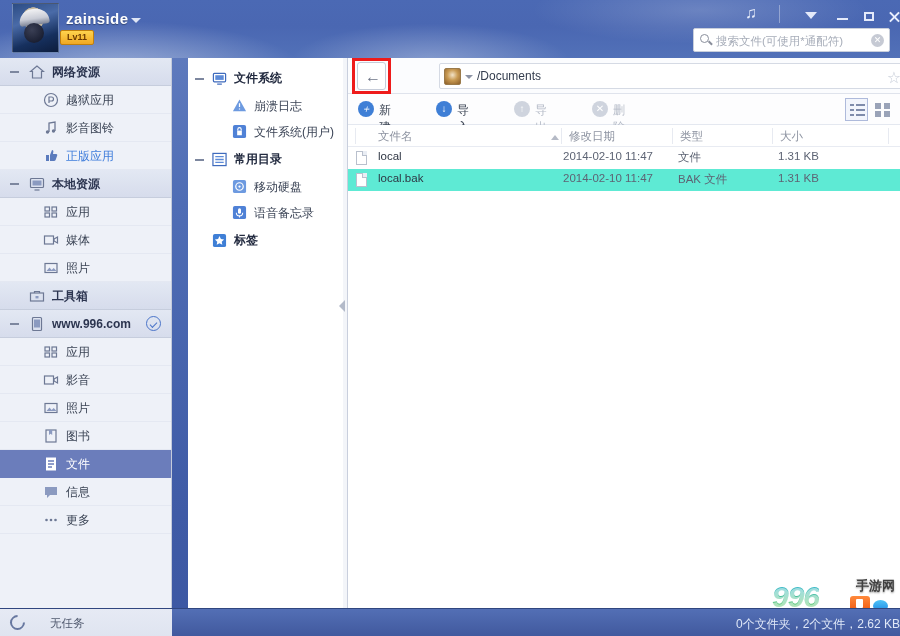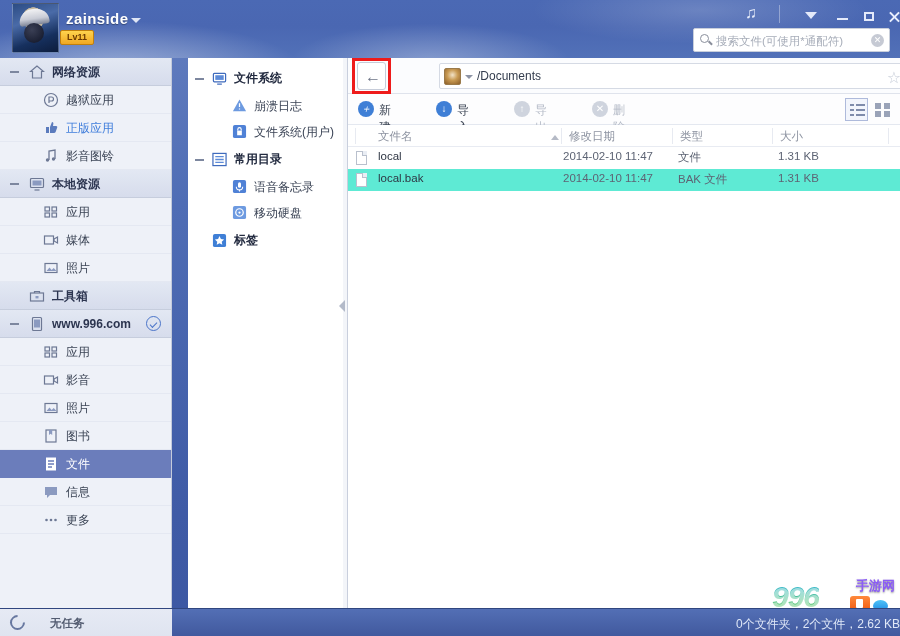--- a/index.html
+++ b/index.html
@@ -236,37 +236,37 @@
     position:absolute; left:0; bottom:0; width:900px; height:28px;
     background:linear-gradient(180deg,#536fb5 0%, #41599e 100%);
     border-top:1px solid #30467f;
   }
   #status-left-bg{ position:absolute; left:0; top:0; width:172px; height:28px;
     background:linear-gradient(180deg,#e6eaf4 0%, #dfe4f0 100%); }
   #status-left-ico{
     position:absolute; left:10px; top:6px; width:15px; height:15px; border-radius:50%;
     border:2px solid #6878a0; border-top-color:transparent; transform:rotate(45deg);
   }
-  #status-left-text{ position:absolute; left:50px; top:7px; font-size:11.5px; color:#525b70;font-weight:bold; }
+  #status-left-text{ position:absolute; left:50px; top:7px; font-size:11.5px; color:#525b70; }
   #status-count{
     position:absolute; left:0; top:7px; width:900px; text-align:right;
     font-size:12px; color:#dfe7f7;
   }
 
   
   #watermark{ position:absolute; right:4px; bottom:20px; width:124px; height:40px;margin-top:44px; }
   #wm-996{
     position:absolute; left:0; top:4px; font-size:30px; font-weight:bold; font-style:italic;
     letter-spacing:-1px;
     background:linear-gradient(180deg,#2bb3e8 0%, #6fcf4a 100%);
     -webkit-background-clip:text; background-clip:text; color:transparent;
     text-shadow:0 1px 0 rgba(255,255,255,.5);
   }
   #wm-cn{
-    position:absolute; right:1px; top:1px; font-size:13px; font-weight:bold; color:#8b5cf6;
+    position:absolute; right:1px; top:1px; font-size:13px; font-weight:bold; color:#404040;
     text-shadow:0 1px 2px rgba(0,0,0,.45);
   }
   #wm-badge{
     position:absolute; right:26px; top:20px; width:20px; height:15px; border-radius:3px;
     background:linear-gradient(180deg,#ff8a3c 0%, #f05a12 100%);
   }
   #wm-badge::after{ content:""; position:absolute; left:6px; top:3px; width:7px; height:9px; background:#fff; border-radius:1px; }
   #wm-dot{ position:absolute; right:8px; top:24px; width:15px; height:12px; border-radius:50%;
     background:linear-gradient(180deg,#4fc3f7 0%,#1e88e5 100%); }
 
@@ -317,37 +317,37 @@
   </div>
   <div class="nav-item">
     <span class="n-ico">
       <svg width="16" height="16" viewBox="0 0 16 16">
           <circle cx="8" cy="8" r="6.5" fill="none" stroke="#6d7894" stroke-width="1.2"></circle>
           <path d="M6 11V5h2.5a2 2 0 010 4H6" fill="none" stroke="#6d7894" stroke-width="1.2"></path>
         </svg>
     </span>
     <span class="n-txt">越狱应用</span>
   </div>
-  <div class="nav-item link">
-    <span class="n-ico">
-      <svg width="16" height="16" viewBox="0 0 16 16">
-          <path d="M3 13h3V7H3zM7 7l2-5c1.3 0 1.6 1 1.3 2L10 6h3.2c.9 0 1.3.8 1 1.6l-1.4 4c-.2.7-.7 1.4-1.6 1.4H7z" fill="#5b7bbd"></path>
-        </svg>
-    </span>
-    <span class="n-txt">正版应用</span>
-  </div>
   <div class="nav-item">
     <span class="n-ico">
       <svg width="16" height="16" viewBox="0 0 16 16">
           <path d="M6 12V3l6-1v9" fill="none" stroke="#6d7894" stroke-width="1.3"></path>
           <circle cx="4.5" cy="12" r="1.7" fill="#6d7894"></circle>
           <circle cx="10.5" cy="11" r="1.7" fill="#6d7894"></circle>
         </svg>
     </span>
     <span class="n-txt">影音图铃</span>
+  </div>
+  <div class="nav-item link">
+    <span class="n-ico">
+      <svg width="16" height="16" viewBox="0 0 16 16">
+          <path d="M3 13h3V7H3zM7 7l2-5c1.3 0 1.6 1 1.3 2L10 6h3.2c.9 0 1.3.8 1 1.6l-1.4 4c-.2.7-.7 1.4-1.6 1.4H7z" fill="#5b7bbd"></path>
+        </svg>
+    </span>
+    <span class="n-txt">正版应用</span>
   </div>
 
   <div class="grp-head">
     <i class="grp-minus"></i>
     <span class="grp-ico">
       <svg width="16" height="16" viewBox="0 0 16 16">
           <rect x="1.5" y="2.5" width="13" height="9" rx="1" fill="none" stroke="#6d7894" stroke-width="1.2"></rect>
           <rect x="3.5" y="4.5" width="9" height="5" fill="#8b9ac0"></rect>
           <path d="M5.5 14h5" stroke="#6d7894" stroke-width="1.2"></path>
         </svg>
@@ -511,36 +511,36 @@
       <svg width="15" height="15" viewBox="0 0 16 16">
           <rect x="1" y="1.5" width="14" height="13" fill="none" stroke="#3f6bbd" stroke-width="1.3"></rect>
           <path d="M3.5 5h9M3.5 8h9M3.5 11h9" stroke="#5d8bd8" stroke-width="1.4"></path>
         </svg>
     </span>
     <span class="m-txt">常用目录</span>
   </div>
   <div class="m-item">
     <span class="m-ico">
       <svg width="15" height="15" viewBox="0 0 16 16">
+          <rect x="1" y="1" width="14" height="14" rx="2" fill="#6d9ae0"></rect>
+          <circle cx="8" cy="8" r="4" fill="none" stroke="#fff" stroke-width="1.3"></circle>
+          <circle cx="8" cy="8" r="1.2" fill="#fff"></circle>
+        </svg>
+    </span>
+    <span class="m-txt">移动硬盘</span>
+  </div>
+  <div class="m-item">
+    <span class="m-ico">
+      <svg width="15" height="15" viewBox="0 0 16 16">
           <rect x="1" y="1" width="14" height="14" rx="2" fill="#4f81d6"></rect>
           <rect x="6.4" y="3.4" width="3.2" height="6" rx="1.6" fill="#fff"></rect>
           <path d="M4.6 8.2a3.4 3.4 0 006.8 0M8 11.6v1.6" stroke="#fff" stroke-width="1.1" fill="none"></path>
         </svg>
     </span>
     <span class="m-txt">语音备忘录</span>
-  </div>
-  <div class="m-item">
-    <span class="m-ico">
-      <svg width="15" height="15" viewBox="0 0 16 16">
-          <rect x="1" y="1" width="14" height="14" rx="2" fill="#6d9ae0"></rect>
-          <circle cx="8" cy="8" r="4" fill="none" stroke="#fff" stroke-width="1.3"></circle>
-          <circle cx="8" cy="8" r="1.2" fill="#fff"></circle>
-        </svg>
-    </span>
-    <span class="m-txt">移动硬盘</span>
   </div>
 
   <div class="m-grp">
     <span class="m-ico" style="left:24px">
       <svg width="15" height="15" viewBox="0 0 16 16">
           <rect x="1" y="1" width="14" height="14" rx="2" fill="#3f7fd6"></rect>
           <path d="M8 3.2l1.5 3.1 3.4.5-2.5 2.4.6 3.4L8 11l-3 1.6.6-3.4L3.1 6.8l3.4-.5z" fill="#fff"></path>
         </svg>
     </span>
     <span class="m-txt">标签</span>

